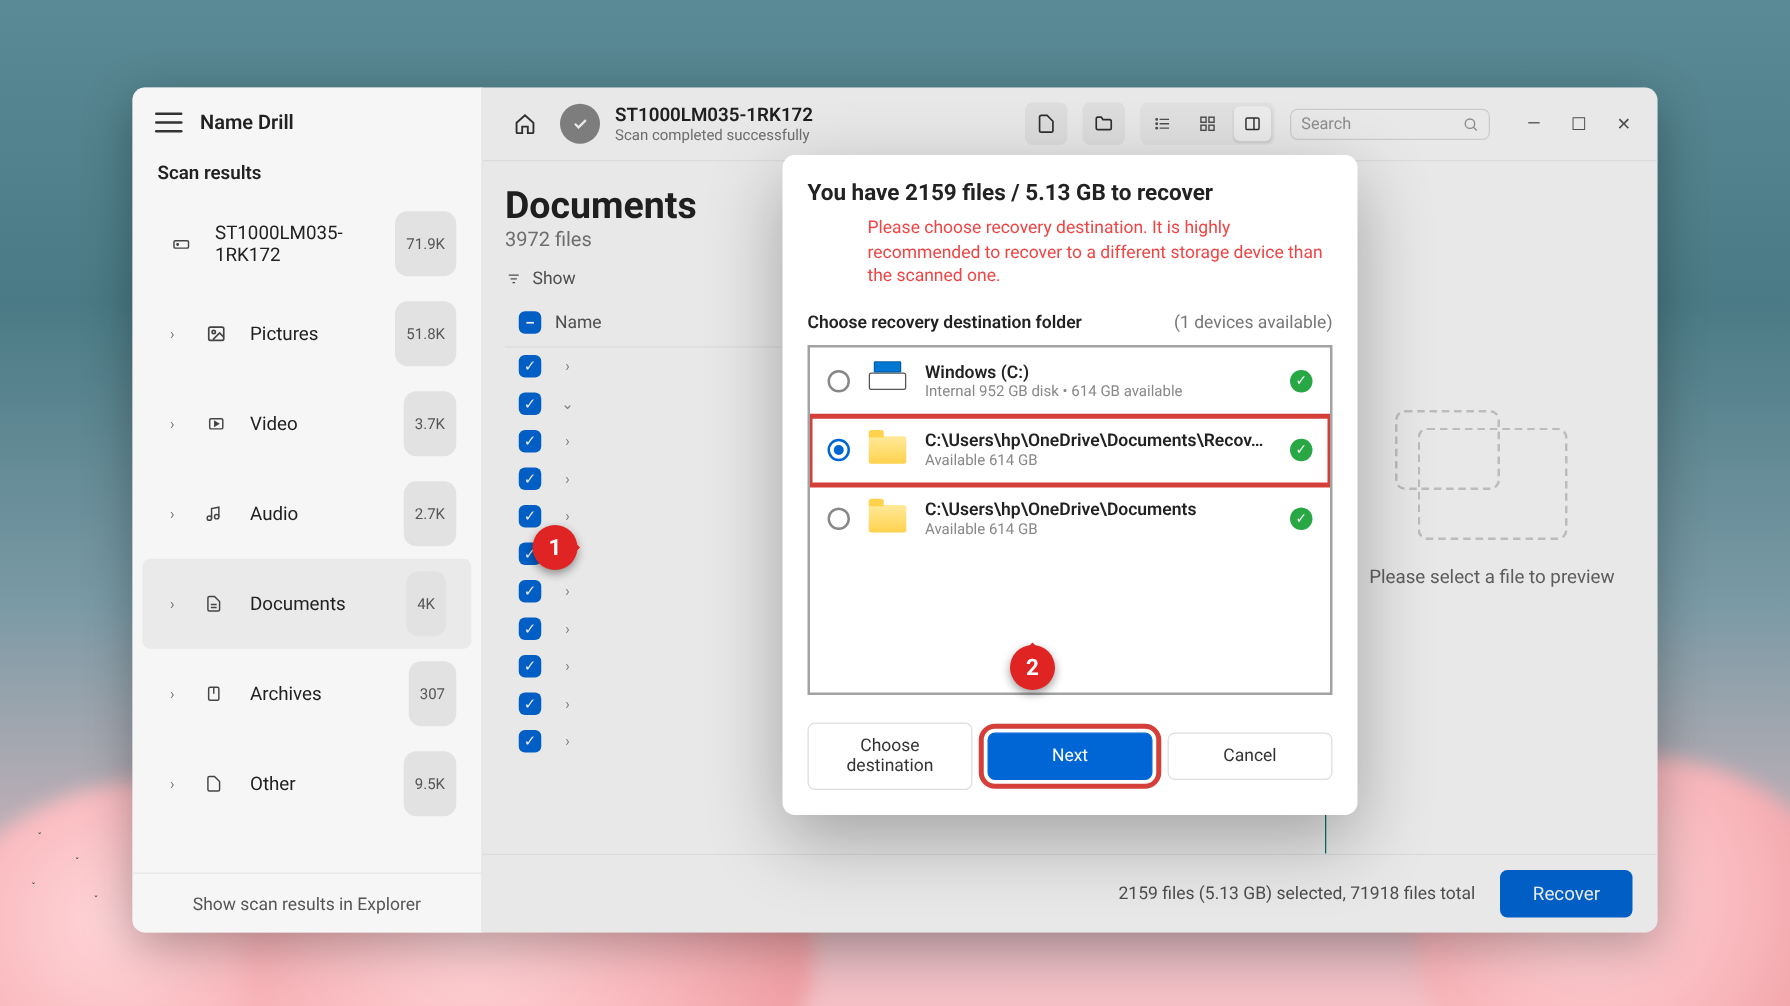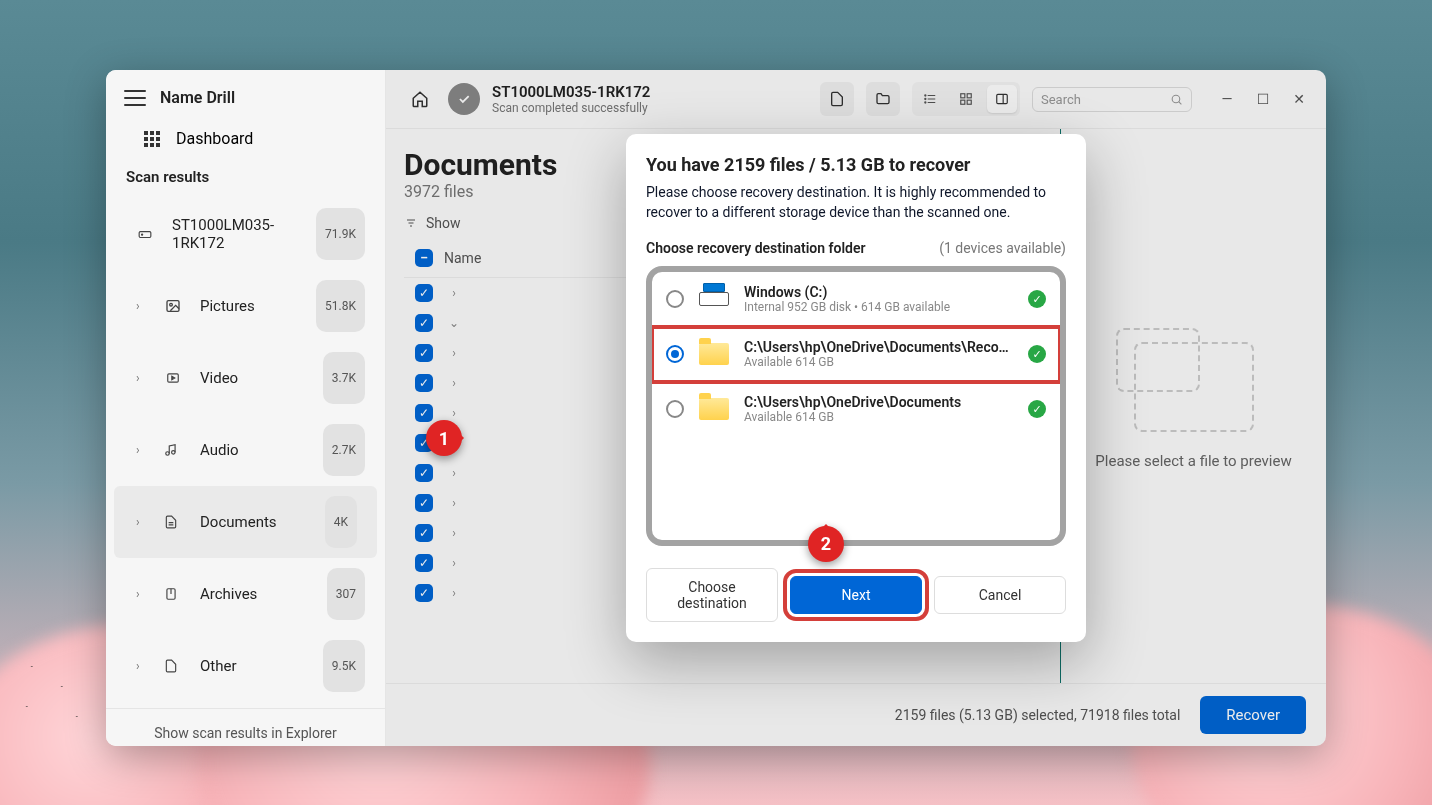--- a/index.html
+++ b/index.html
@@ -69,25 +69,25 @@
 .preview-pane { width: 266px; border-left: 1px solid #0f766e; display: flex; flex-direction: column; align-items: center; justify-content: center; color: #888; padding: 20px; }
 .preview-box { width: 120px; height: 90px; border: 2px dashed #ccc; border-radius: 8px; margin-bottom: 20px; position: relative; }
 .preview-box::before { content: ''; position: absolute; top: -16px; left: -20px; width: 80px; height: 60px; border: 2px dashed #ccc; border-radius: 8px; }
 .footer { border-top: 1px solid #eee; padding: 12px 20px; display: flex; align-items: center; justify-content: flex-end; gap: 20px; }
 .footer .status { color: #555; font-size: 14px; }
 .footer .recover-btn { background: #0066d6; color: #fff; border: none; border-radius: 6px; padding: 10px 26px; font-size: 15px; cursor: pointer; }
 
 .modal-overlay { position: absolute; inset: 0; background: rgba(0,0,0,0.08); display: flex; align-items: center; justify-content: center; }
 .modal { width: 460px; background: #fff; border-radius: 10px; box-shadow: 0 20px 60px rgba(0,0,0,0.3); padding: 20px; position: relative; margin-top: -40px; }
 .modal h2 { font-size: 18px; font-weight: 700; color: #222; margin-bottom: 8px; }
-.modal .desc { font-size: 14px; color: #0f172a; margin-bottom: 18px; line-height: 1.4; }
+.modal .desc { font-size: 14px; color: #ef4444; margin-bottom: 18px; line-height: 1.4; margin-left: 48px; }
 .modal .choose-head { display: flex; justify-content: space-between; font-size: 14px; margin-bottom: 10px; }
 .modal .choose-head .l { font-weight: 600; color: #222; }
 .modal .choose-head .r { color: #777; }
-.dest-list { border: 6px solid #a3a3a3; border-radius: 16px; overflow: hidden; margin-bottom: 22px; min-height: 280px; }
+.dest-list { border: 2px solid #a3a3a3; border-radius: 0; overflow: hidden; margin-bottom: 22px; min-height: 280px; }
 .dest-row { display: flex; align-items: center; padding: 12px 14px; gap: 14px; border-bottom: 1px solid #eee; cursor: pointer; position: relative; }
 .dest-row:last-child { border-bottom: none; }
 .dest-row.highlighted { outline: 4px solid #d43f3a; outline-offset: -2px; }
 .radio { width: 18px; height: 18px; border: 2px solid #888; border-radius: 50%; flex-shrink: 0; display: flex; align-items: center; justify-content: center; }
 .radio.on { border-color: #0066d6; }
 .radio.on::after { content: ''; width: 8px; height: 8px; background: #0066d6; border-radius: 50%; }
 .dest-icon { width: 32px; height: 26px; flex-shrink: 0; display: flex; align-items: center; justify-content: center; }
 .disk-icon { width: 30px; height: 14px; border: 1.5px solid #555; border-radius: 2px; position: relative; }
 .disk-icon::before { content: ''; position: absolute; top: -10px; left: 3px; right: 3px; height: 7px; background: #0078d4; border-radius: 1px; border: 1px solid #0060aa; }
 .folder-icon { width: 30px; height: 22px; background: linear-gradient(180deg, #ffe999 0%, #ffd24d 100%); border-radius: 2px; position: relative; }
@@ -124,34 +124,20 @@
 
   <div class="sidebar">
     <div class="sidebar-header">
       <div class="menu-btn">
           <span></span>
           <span></span>
           <span></span>
         </div>
       <div class="app-title">Name Drill</div>
     </div>
-    <div class="sidebar-dash">
-      <div class="ico">
-          <span></span>
-          <span></span>
-          <span></span>
-          <span></span>
-          <span></span>
-          <span></span>
-          <span></span>
-          <span></span>
-          <span></span>
-        </div>
-      <div class="label">Dashboard</div>
-    </div>
     <div class="sidebar-group-label">Scan results</div>
     <div class="sidebar-section" id="sidebar-items">
         <div class="sidebar-item" style="padding-left: 30px;">
           <span class="ico">
             <svg width="18" height="14" viewBox="0 0 24 24" fill="none" stroke="#444" stroke-width="2">
               <rect x="2" y="8" width="20" height="10" rx="2"></rect>
               <circle cx="7" cy="13" r="1" fill="#444"></circle>
             </svg>
           </span>
           <span class="label">ST1000LM035-1RK172</span>

